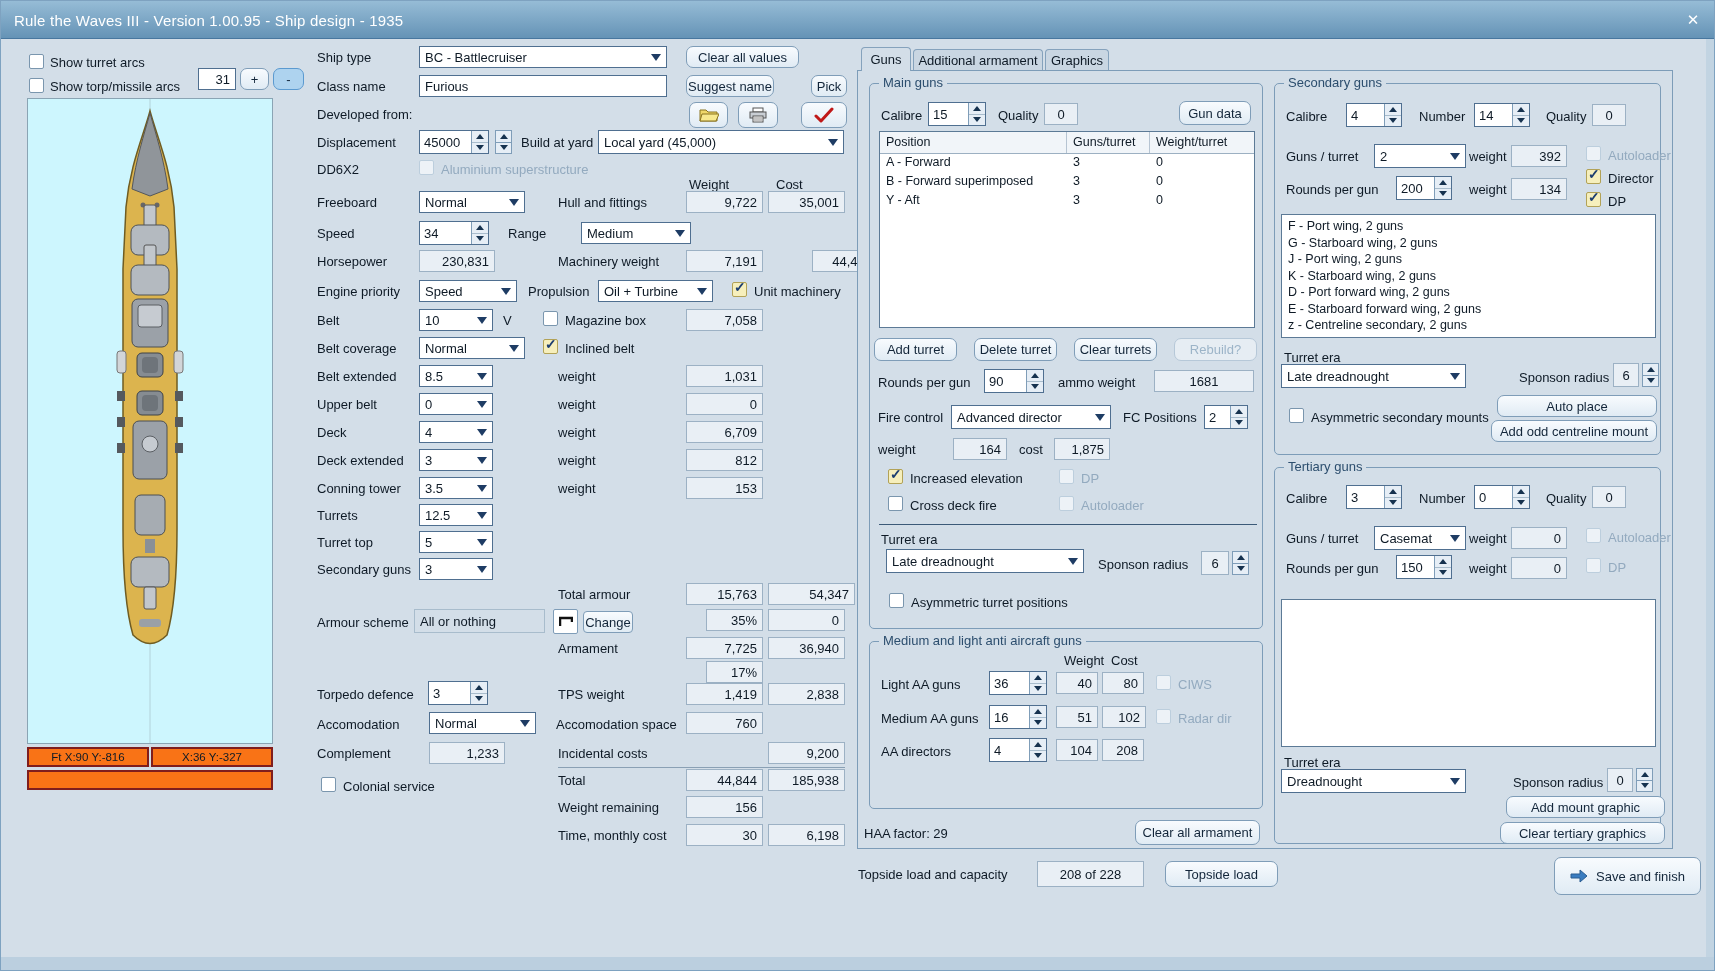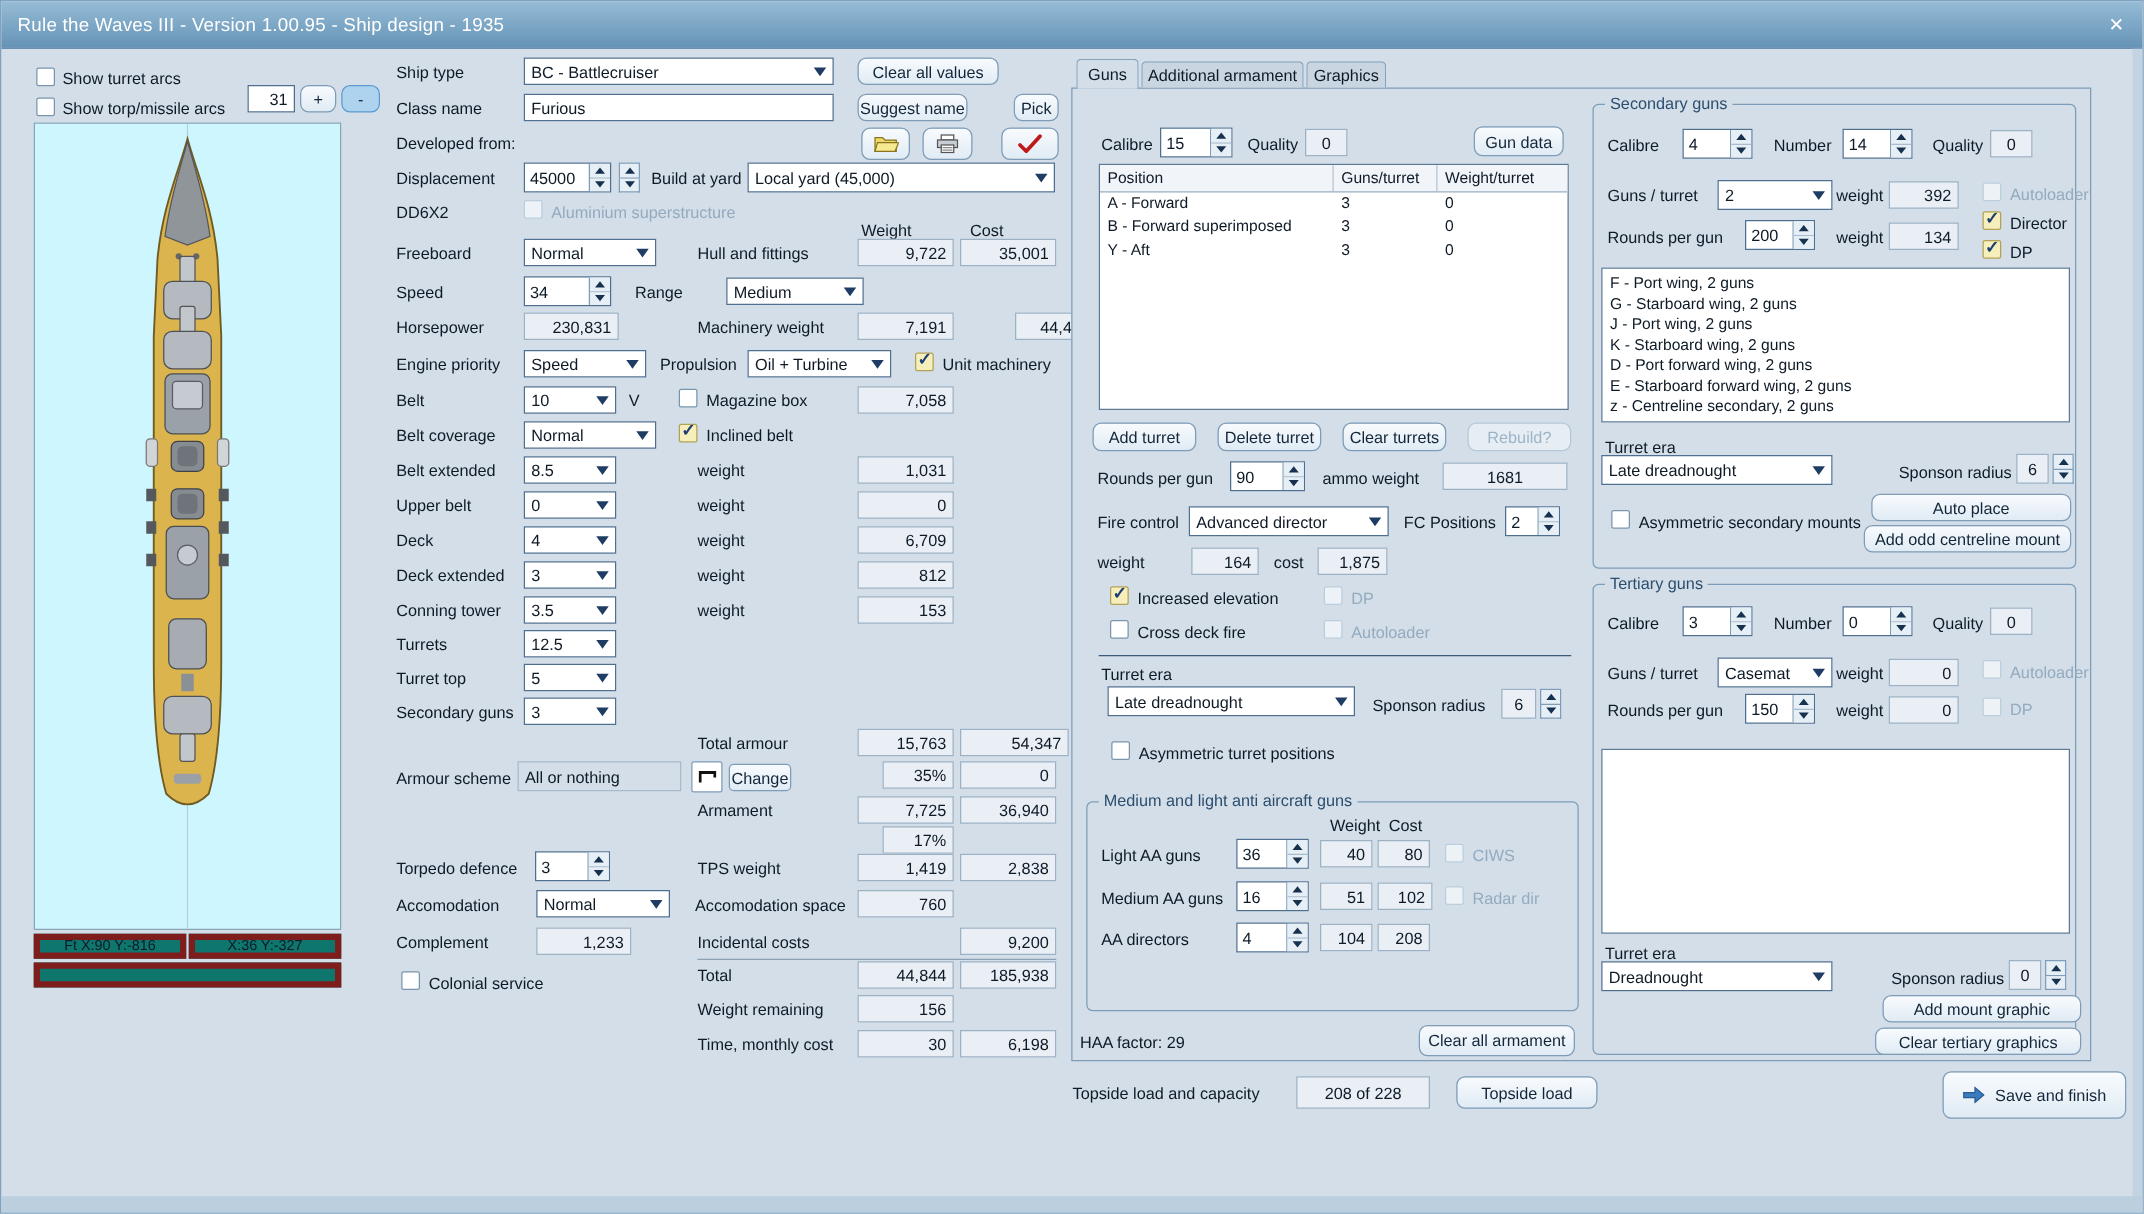--- a/index.html
+++ b/index.html
@@ -53,21 +53,21 @@
   .tbl .hrow{display:flex;height:22px;background:#f1f5f9;border-bottom:1px solid #9cb0c2;box-sizing:border-box;}
   .tbl .hc{padding:3px 6px;border-right:1px solid #b6c4d2;box-sizing:border-box;white-space:nowrap;}
   .tbl .r{display:flex;height:19px;}
   .tbl .c{padding:1px 6px;box-sizing:border-box;white-space:nowrap;}
   .list{position:absolute;background:#fff;border:1px solid #5c7a96;box-sizing:border-box;font-size:12.5px;
         padding:3px 6px;line-height:16.5px;}
   .sep{position:absolute;height:1px;background:#3c5a78;}
   .sumline{position:absolute;height:1px;background:#8aa0b4;}
   .shipview{position:absolute;left:26px;top:97px;width:246px;height:646px;background:#cdf6fe;
             border:1px solid #8aa4b4;box-sizing:border-box;}
-  .coordcell{position:absolute;height:20px;background:#0f766e;border:5px solid #7f1d1d;box-sizing:border-box;
+  .coordcell{position:absolute;height:20px;background:#f97316;border:2px solid #7f1d1d;box-sizing:border-box;
              display:flex;align-items:center;justify-content:center;font-size:11.5px;}
   .edge-r{position:absolute;right:0;top:38px;width:8px;bottom:0;background:#c2d4e2;}
   .edge-b{position:absolute;left:0;bottom:0;width:100%;height:13px;background:#bbcfdf;}
 </style>
 </head>
 <body>
 
 <div class="win">
 
   <div class="titlebar">
@@ -372,20 +372,23 @@
 
   <span class="lbl" style="left:557px;top:827px;">Time, monthly cost</span>
   <div class="ro" style="left:685px;top:823px;width:77px;">30</div>
   <div class="ro" style="left:767px;top:823px;width:77px;">6,198</div>
 
   <div class="page" style="left:856px;top:69px;width:816px;height:779px;"></div>
   <div class="tab active" style="left:860px;top:46px;width:50px;height:24px;">Guns</div>
   <div class="tab" style="left:912px;top:48px;width:130px;height:21px;">Additional armament</div>
   <div class="tab" style="left:1044px;top:48px;width:64px;height:21px;">Graphics</div>
 
+  <div class="grp" style="left:868px;top:82px;width:394px;height:546px;">
+    <span class="gt">Main guns</span>
+  </div>
   <span class="lbl" style="left:880px;top:107px;">Calibre</span>
   <div class="spin" style="left:927px;top:101px;width:58px;">
     <div class="sv">15</div>
     <div class="sb">
         <div class="su">
           <i class="tu"></i>
         </div>
         <div class="sd">
           <i class="td"></i>
         </div>

